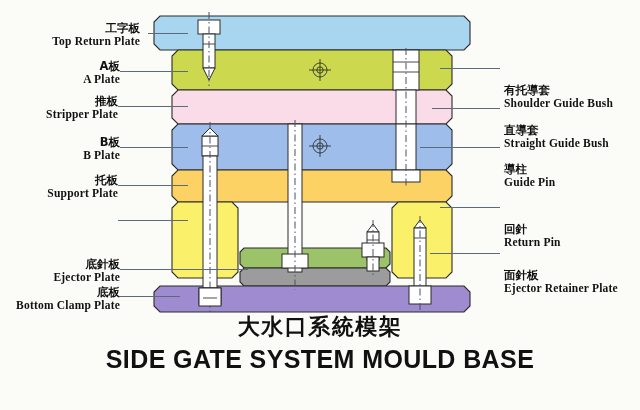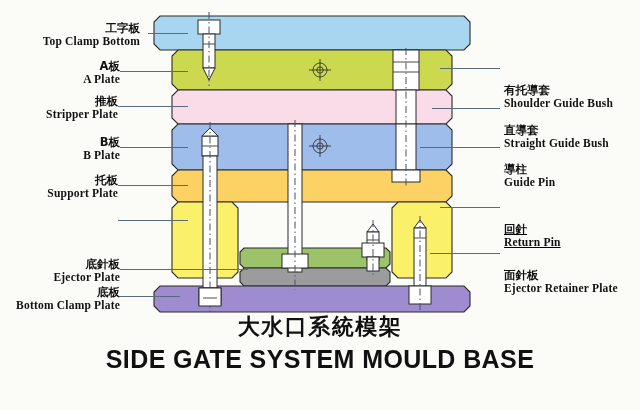--- a/index.html
+++ b/index.html
@@ -172,21 +172,21 @@
   <div class="leader" style="left:120px;top:296px;width:60px;"></div>
 
   <div class="leader" style="left:440px;top:68px;width:60px;"></div>
   <div class="leader" style="left:432px;top:108px;width:68px;"></div>
   <div class="leader" style="left:420px;top:147px;width:80px;"></div>
   <div class="leader" style="left:440px;top:207px;width:60px;"></div>
   <div class="leader" style="left:430px;top:253px;width:70px;"></div>
 
   <div class="label left" style="right:500px;top:22px;">
     <div class="cn">工字板</div>
-    <div class="en">Top Clamp Bottom</div>
+    <div class="en">Top Return Plate</div>
   </div>
 
   <div class="label left" style="right:520px;top:60px;">
     <div class="cn">A板</div>
     <div class="en">A Plate</div>
   </div>
 
   <div class="label left" style="right:522px;top:95px;">
     <div class="cn">推板</div>
     <div class="en">Stripper Plate</div>
@@ -221,21 +221,21 @@
   <div class="label right" style="left:504px;top:96px;">
     <div class="cn">直導套</div>
     <div class="en">Straight Guide Bush</div>
   </div>
 
   <div class="label right" style="left:504px;top:135px;">
     <div class="cn">導柱</div>
     <div class="en">Guide Pin</div>
   </div>
 
-  <div class="label right" style="left:504px;top:195px;text-decoration:underline;">
+  <div class="label right" style="left:504px;top:195px;">
     <div class="cn">回針</div>
     <div class="en">Return Pin</div>
   </div>
 
   <div class="label right" style="left:504px;top:241px;">
     <div class="cn">面針板</div>
     <div class="en">Ejector Retainer Plate</div>
   </div>
 
   <div id="title-cn">大水口系統模架</div>

